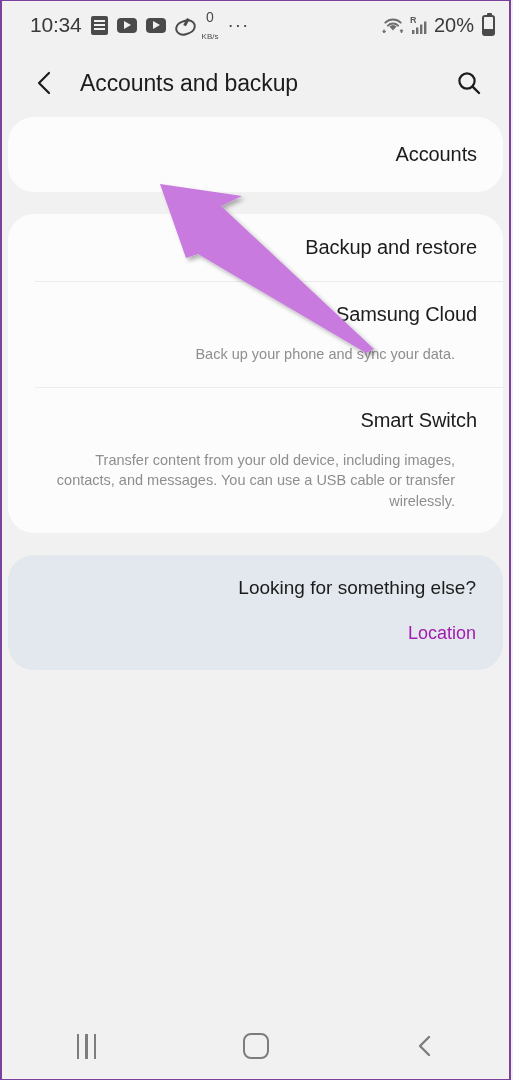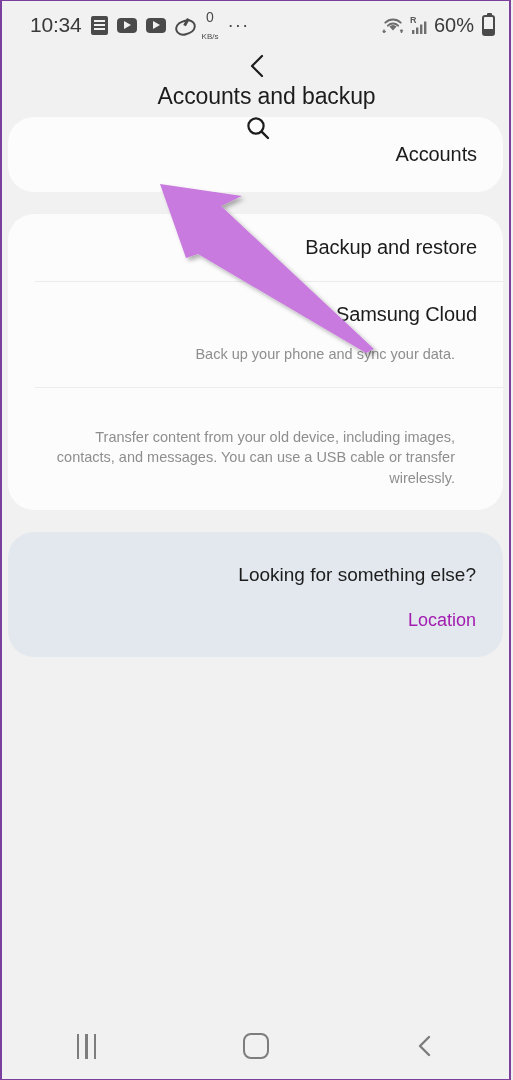--- a/index.html
+++ b/index.html
@@ -95,21 +95,20 @@
   .ic-batt .fill {
     position:absolute; left:0; right:0; bottom:0;
     height:26%; background:#4a4a4a;
   }
 
   
   #app-bar {
     height:68px;
     display:flex; align-items:center;
     padding:0 22px 0 26px;
-    flex-direction:column;
   }
   #back-arrow {
     width:34px; height:34px;
     display:flex; align-items:center; justify-content:center;
     cursor:pointer; flex:0 0 auto;
   }
   #page-title {
     font-size:23px; color:#1c1c1c;
     margin-left:18px; flex:1 1 auto;
     letter-spacing:-0.1px;
@@ -124,21 +123,21 @@
   #content { padding:0 6px;text-align:right; }
 
   .card {
     background:#fcfcfc;
     border-radius:26px;
     margin-bottom:22px;
     overflow:hidden;
   }
   .card.info {
     background:#e2e8ee;
-    padding:32px 0 26px 0;
+    padding:22px 0 26px 0;
   }
 
   .row {
     padding:22px 26px 22px 27px;
     cursor:pointer;
     position:relative;
   }
   .row + .row::before {
     content:"";
     position:absolute; left:27px; right:0; top:0;
@@ -232,21 +231,21 @@
       </span>
       <span class="ic-sig">
         <span class="ic-roam">R</span>
         <svg width="18" height="16" viewBox="0 0 18 16" style="position:absolute;left:2px;top:2px;">
           <rect x="1" y="11" width="2.4" height="4" fill="#6e6e6e"></rect>
           <rect x="5" y="8.5" width="2.4" height="6.5" fill="#6e6e6e"></rect>
           <rect x="9" y="5.5" width="2.4" height="9.5" fill="#6e6e6e"></rect>
           <rect x="13" y="2.5" width="2.4" height="12.5" fill="#6e6e6e"></rect>
         </svg>
       </span>
-      <span class="batt-pct">60%</span>
+      <span class="batt-pct">20%</span>
       <span class="ic-batt">
           <span class="fill" style="height: 26%;"></span>
         </span>
     </div>
   </div>
 
   <div id="app-bar">
     <div id="back-arrow">
       <svg width="22" height="26" viewBox="0 0 22 26">
         <path d="M15 3 L5 13 L15 23" stroke="#1c1c1c" stroke-width="2.2" fill="none" stroke-linecap="round" stroke-linejoin="round"></path>
@@ -271,20 +270,21 @@
 
     <div class="card">
       <div class="row">
         <div class="row-title">Backup and restore</div>
       </div>
       <div class="row">
         <div class="row-title">Samsung Cloud</div>
         <div class="row-sub">Back up your phone and sync your data.</div>
       </div>
       <div class="row">
+        <div class="row-title">Smart Switch</div>
         <div class="row-sub">Transfer content from your old device, including images, contacts, and messages. You can use a USB cable or transfer wirelessly.</div>
       </div>
     </div>
 
     <div class="card info">
       <div class="info-title">Looking for something else?</div>
       <div class="info-link">Location</div>
     </div>
 
   </div>

